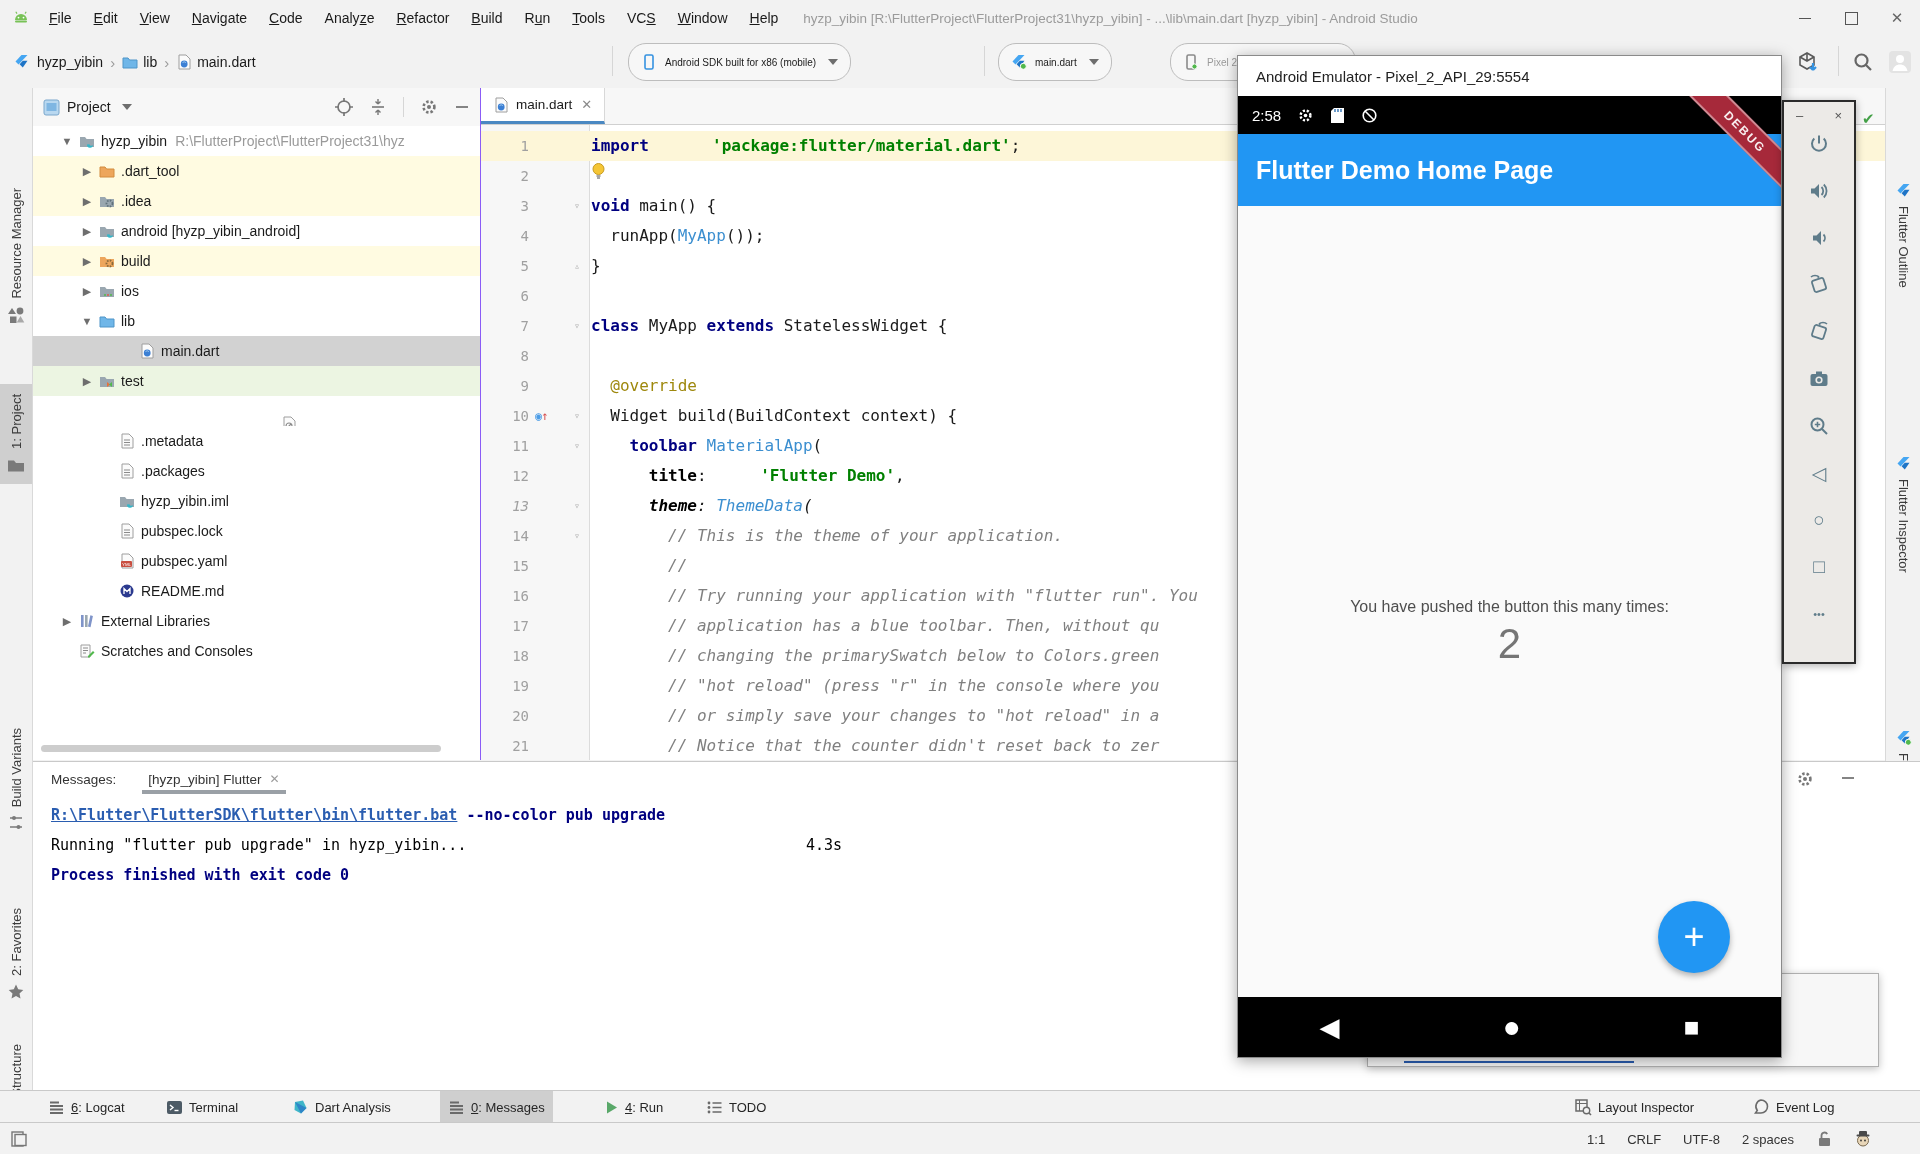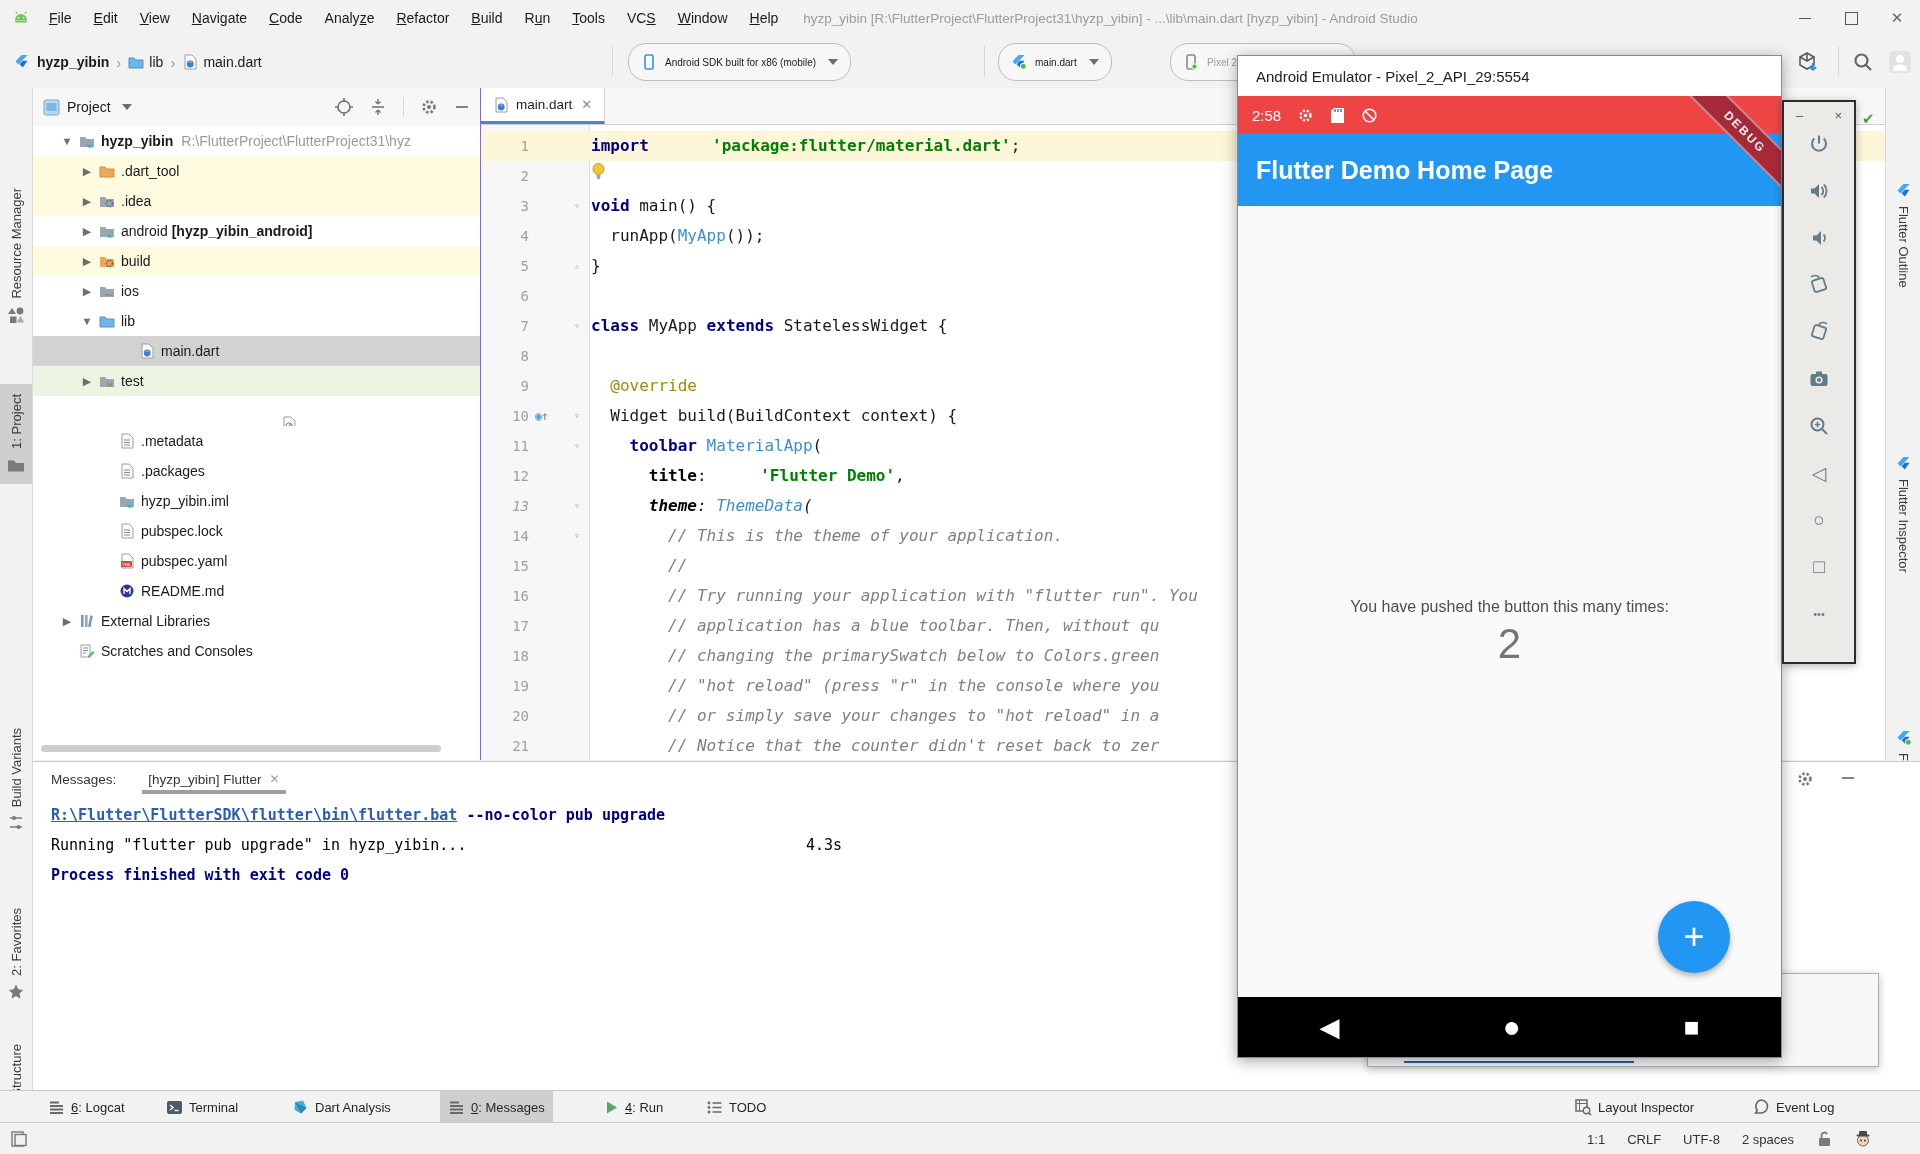--- a/index.html
+++ b/index.html
@@ -39,21 +39,21 @@
   #project-header{height:38px;display:flex;align-items:center;padding-left:10px;gap:7px;background:#f7f7f7;font-size:14px;}
   .ph-icons{position:absolute;right:10px;top:0;height:38px;display:flex;align-items:center;gap:16px;color:#666;}
   .trow{height:30px;display:flex;align-items:center;font-size:14px;white-space:nowrap;overflow:hidden;}
   .trow .arrow{width:20px;color:#6e6e6e;font-size:11px;flex:0 0 20px;text-align:center;}
   .trow .ticon{flex:0 0 20px;display:flex;justify-content:center;}
   .trow .tlabel{margin-left:4px;}
   .trow.bgyellow{background:#fffbe1;}
   .trow.bggreen{background:#ecf5e2;}
   .trow.bgsel{background:#d2d2d2;}
   .tpath{color:#9a9a9a;margin-left:8px;}
-  .tbold{font-weight:bold;}
+  .tbold{font-weight:normal;}
   #proj-hscroll{position:absolute;left:8px;bottom:8px;width:400px;height:7px;background:#cdcdcd;border-radius:4px;}
 
   
   #editor{left:481px;top:88px;width:1404px;height:672px;background:#ffffff;}
   #tabbar{height:36px;border-bottom:1px solid #d0d0d0;background:#f7f7f7;display:flex;}
   #edtab{display:flex;align-items:center;gap:7px;padding:0 12px;background:#ffffff;border-right:1px solid #d8d8d8;
          border-bottom:3px solid #4a88c2;font-size:13.5px;}
   .tab-x{color:#8a8a8a;font-size:13px;margin-left:2px;}
   #edbody{position:absolute;left:0;top:37px;width:1404px;height:635px;overflow:hidden;}
   #gutterbg{position:absolute;left:0;top:0;width:108px;height:635px;background:#f7f7f7;border-right:1px solid #dcdcdc;}
@@ -91,21 +91,21 @@
 
   
   #popup{left:1367px;top:973px;width:510px;height:92px;background:#f7f7f7;border:1px solid #b0b0b0;box-shadow:0 2px 8px rgba(0,0,0,.25);}
   #popup-linkstrip{position:absolute;left:36px;bottom:3px;width:230px;height:6px;border-bottom:2px solid #2a5db0;}
 
   
   #emu{left:1237px;top:55px;width:543px;height:1001px;background:#ffffff;border:1px solid #8a8a8a;
        box-shadow:0 3px 14px rgba(0,0,0,.35);}
   #emu-title{height:40px;display:flex;align-items:center;padding-left:18px;font-size:15px;color:#222;}
   #emu-screen{position:absolute;left:0;top:40px;width:543px;height:961px;overflow:hidden;background:#fafafa;}
-  #emu-status{height:38px;background:#ef4444;display:flex;align-items:center;color:#fff;padding-left:14px;gap:16px;font-size:15px;}
+  #emu-status{height:38px;background:#000000;display:flex;align-items:center;color:#fff;padding-left:14px;gap:16px;font-size:15px;}
   #emu-appbar{height:72px;background:#2196f3;display:flex;align-items:center;padding-left:18px;
               color:#fff;font-size:25px;font-weight:bold;}
   #debug-ribbon{position:absolute;right:-44px;top:22px;width:160px;height:24px;background:#a6293a;
                 transform:rotate(45deg);display:flex;align-items:center;justify-content:center;
                 color:rgba(255,255,255,.92);font-size:12px;font-weight:bold;letter-spacing:2px;
                 border-top:2px solid rgba(255,255,255,.45);border-bottom:2px solid rgba(255,255,255,.45);}
   #emu-bodytext{position:absolute;left:0;top:502px;width:543px;text-align:center;color:#4e4e4e;font-size:16px;}
   #emu-counter{position:absolute;left:0;top:524px;width:543px;text-align:center;color:#757575;font-size:42px;}
   #fab{position:absolute;left:420px;top:805px;width:72px;height:72px;border-radius:50%;background:#2196f3;
        box-shadow:0 3px 6px rgba(0,0,0,.3);display:flex;align-items:center;justify-content:center;

